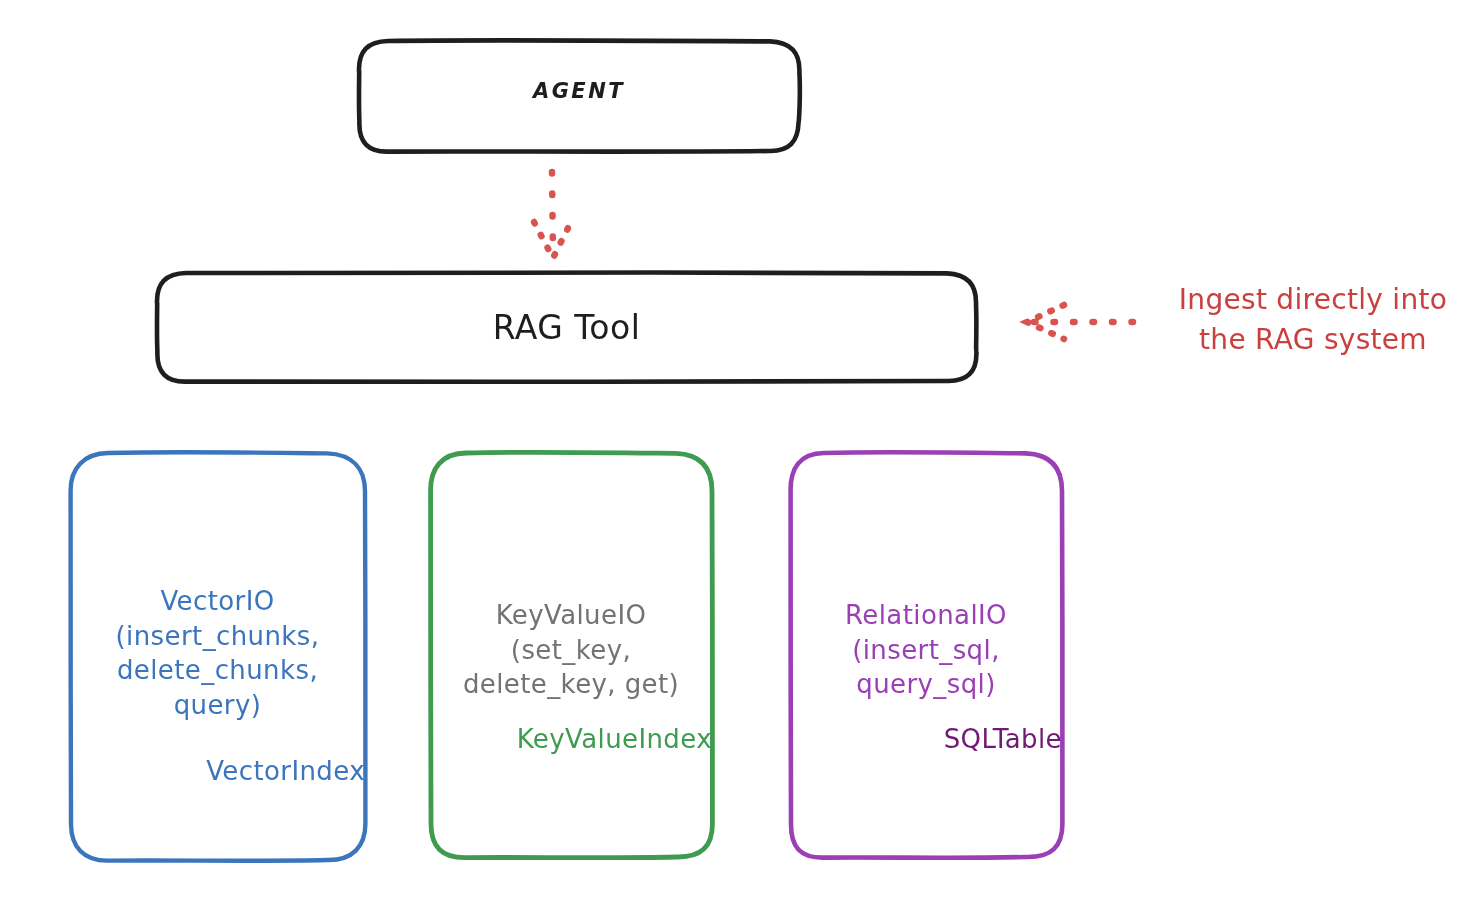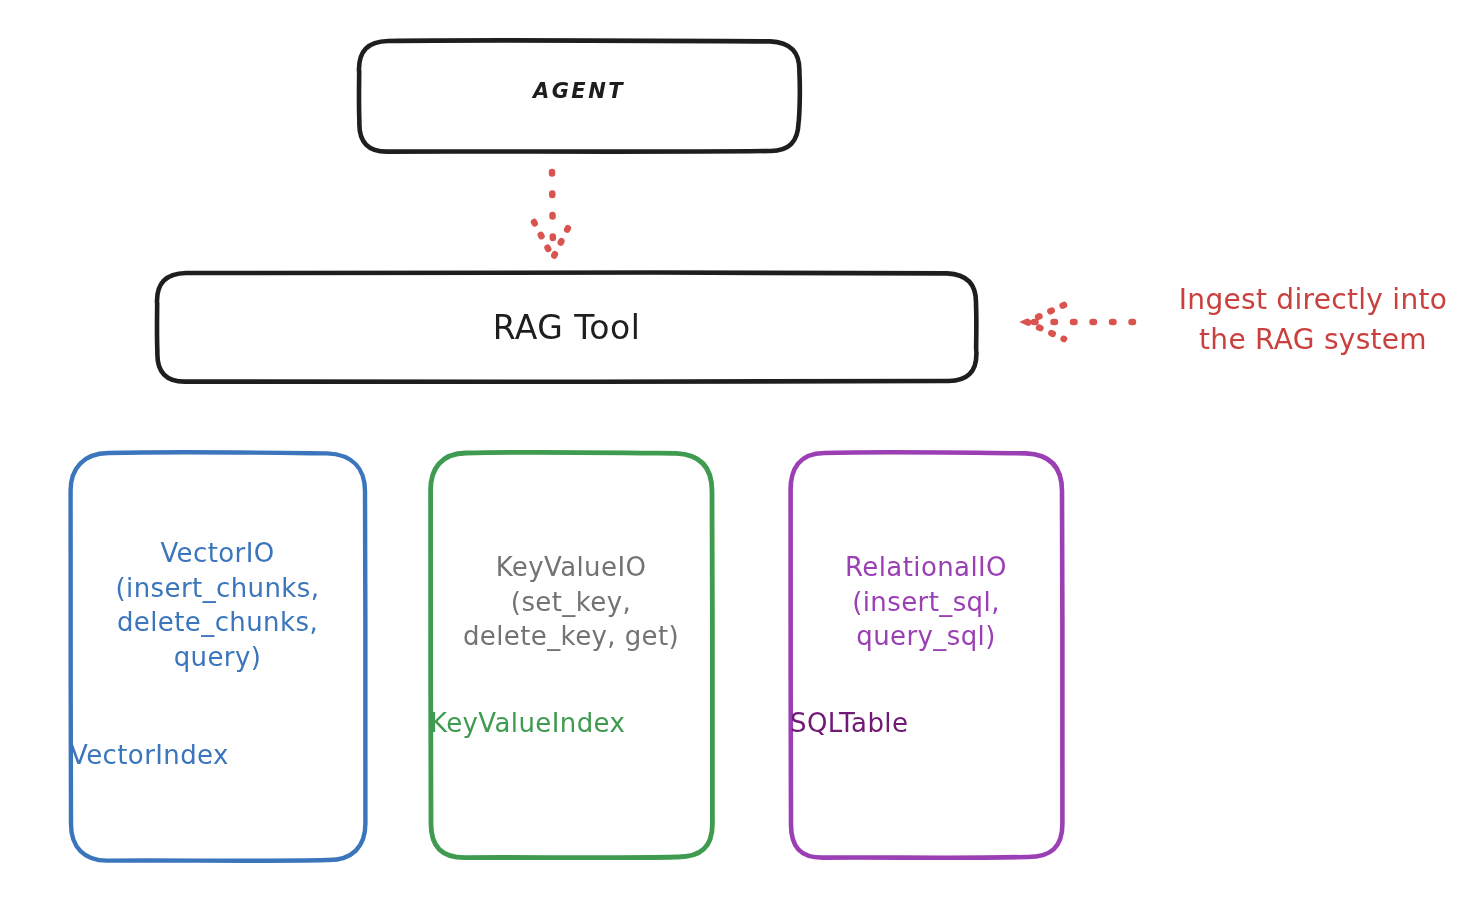--- a/index.html
+++ b/index.html
@@ -56,27 +56,29 @@
 
   
   .provider-title {
     position: absolute;
     text-align: center;
     white-space: pre-line;
     line-height: 1.33;
     font-size: 26px;
     font-weight: 500;
     letter-spacing: 0.4px;
+    margin-top: 48px;
   }
   .provider-index {
     position: absolute;
-    text-align: left;
+    text-align: right;
     font-size: 26px;
     font-weight: 500;
     letter-spacing: 0.4px;
+    margin-top: 16px;
   }
 
   #vector-title  { left: 70px;  top: 536px; width: 295px; color: #3b75bc; }
   #vector-index  { left: 70px;  top: 740px; width: 295px; color: #3b75bc; }
 
   #kv-title      { left: 430px; top: 550px; width: 282px; color: #737373; }
   #kv-index      { left: 430px; top: 708px; width: 282px; color: #3e9b4f; }
 
   #rel-title     { left: 790px; top: 550px; width: 272px; color: #9b3fb5; }
   #rel-index     { left: 790px; top: 708px; width: 272px; color: #701a75; }

